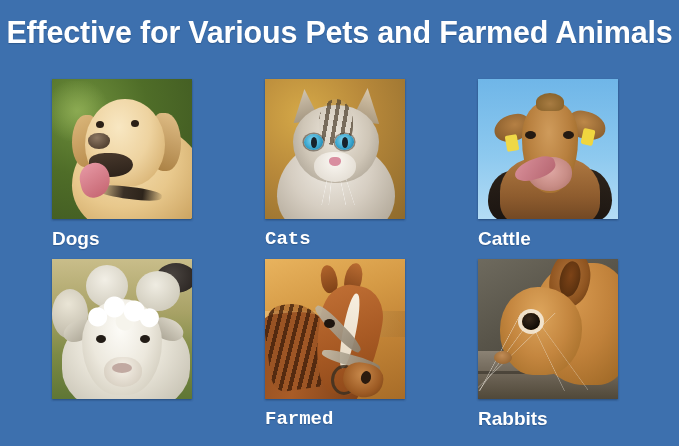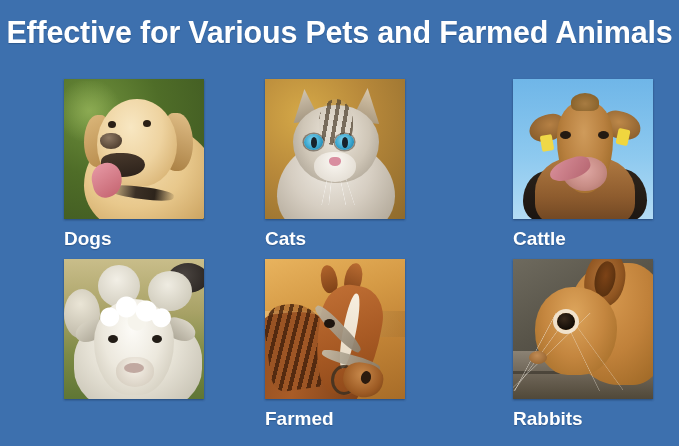--- a/index.html
+++ b/index.html
@@ -38,23 +38,23 @@
     position: absolute;
     left: 52px;
     top: 79px;
     width: 568px;
     height: 352px;
   }
   .cell {
     position: absolute;
     width: 140px;
   }
-  .col-0 { left: 12px; }
-  .col-1 { left: 213px; }
-  .col-2 { left: 426px; margin-left: 35px; }
+  .col-0 { left: 0px; }
+  .col-1 { left: 213px; font-family: Liberation Mono, monospace; }
+  .col-2 { left: 426px; }
   .row-0 { top: 0px; }
   .row-1 { top: 180px; }
 
   .thumb {
     position: relative;
     width: 140px;
     height: 140px;
     overflow: hidden;
     background: #8a8a7a;
     box-shadow: 0 1px 2px rgba(10,30,60,0.45);

